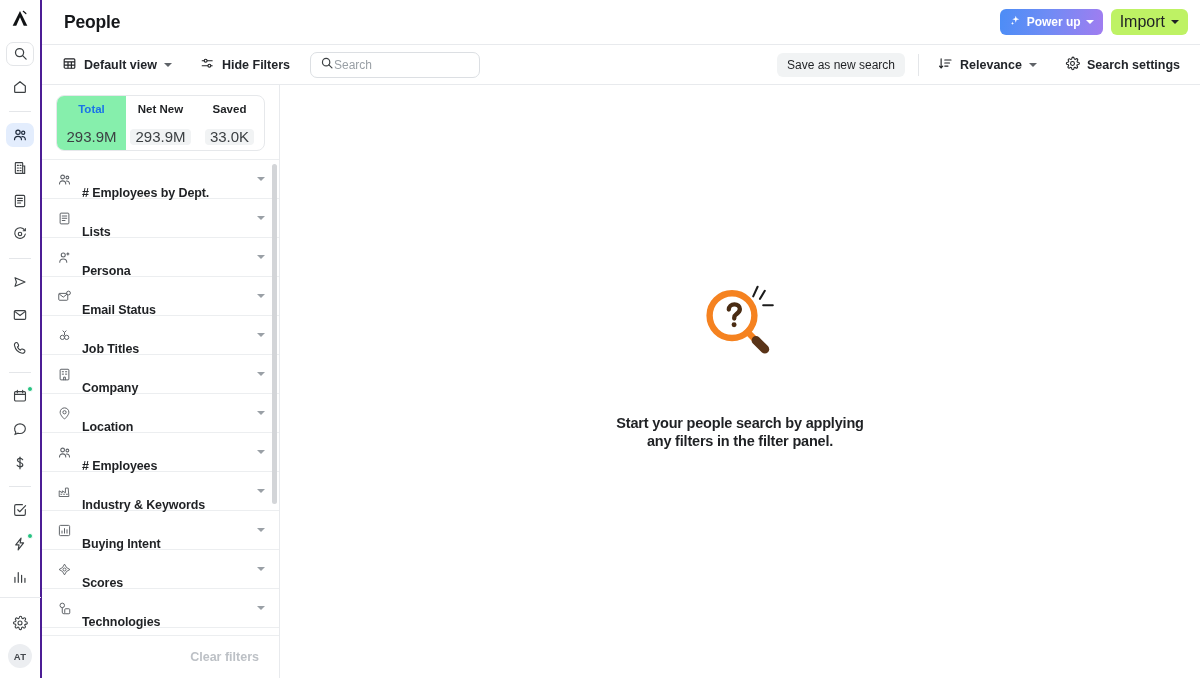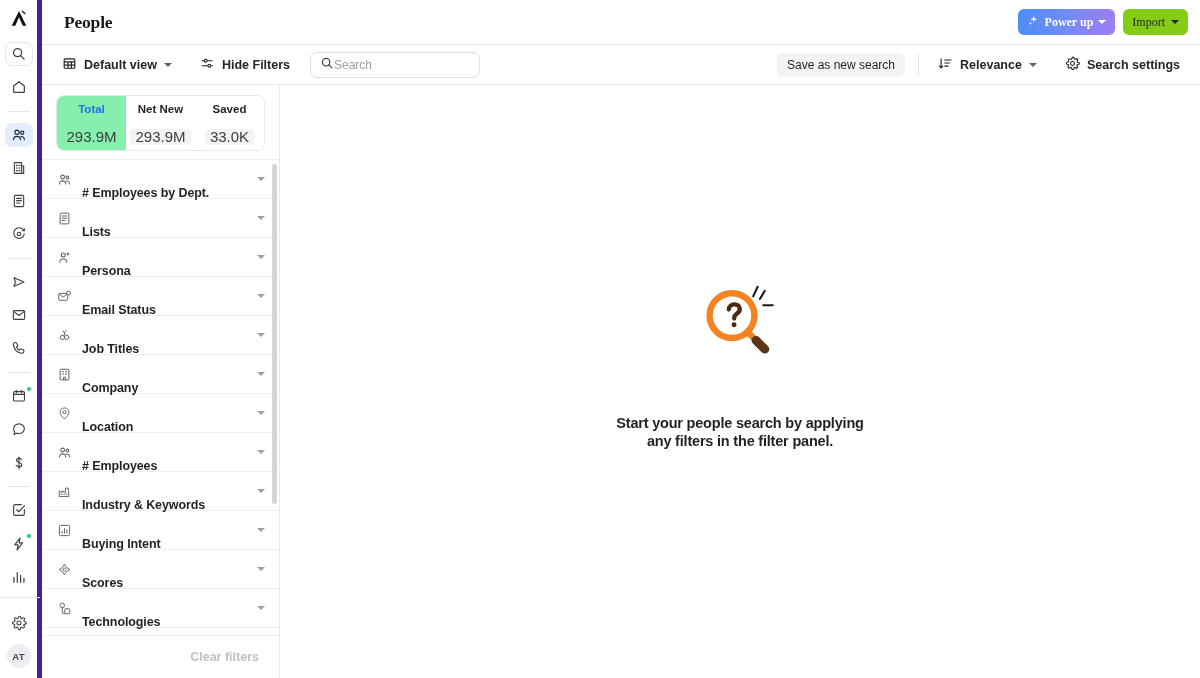--- a/index.html
+++ b/index.html
@@ -9,21 +9,21 @@
     background: #ffffff;
     color: #1a1a1a;
     overflow: hidden;
   }
   .app { position: relative; width: 1200px; height: 678px; display: flex; }
 
   
   .rail {
     width: 42px; height: 678px;
     background: #ffffff;
-    border-right: 5px solid #4c1d95;
+    border-right: 2px solid #4c1d95;
     display: flex; flex-direction: column; align-items: center;
     flex: 0 0 42px;
   }
   .rail-logo {
     height: 45px; width: 42px;
     display: flex; align-items: center; justify-content: center;
   }
   .rail-icon {
     width: 28px; height: 28px; margin: 5px 0;
     display: flex; align-items: center; justify-content: center;
@@ -49,37 +49,37 @@
     letter-spacing: .2px;
   }
 
   
   .stage { flex: 1 1 auto; display: flex; flex-direction: column; min-width: 0; }
 
   .topbar {
     height: 45px; flex: 0 0 45px;
     border-bottom: 1px solid #e8eaed;
     display: flex; align-items: center;
-    padding: 0 12px 0 22px; background:#fff;font-family:Liberation Serif, serif;
+    padding: 0 12px 0 22px; background:#fff;
   }
   .page-title { font-size: 17.5px; font-weight: 600; letter-spacing: -0.2px; color:#16181b; }
   .topbar-spacer { flex:1 1 auto; }
 
   .btn-powerup {
     height: 26px; padding: 0 9px 0 9px;
     border-radius: 6px; border: none;
     background: linear-gradient(97deg, #4c8df6 0%, #6e8cf5 45%, #a07df0 100%);
     color: #fff; font-size: 12px; font-weight: 600;
     display: flex; align-items: center; gap: 5px; cursor: pointer;
     font-family: inherit;
   }
   .btn-import {
     height: 26px; padding: 0 9px; margin-left: 8px;
-    border-radius: 6px; border: none; background: #84cc16;
-    color: #1f2124; font-size: 12px; font-weight: 500;
+    border-radius: 6px; border: none; background: #bef264;
+    color: #1f2124; font-size: 16px; font-weight: 500;
     display:flex; align-items:center; gap:6px; cursor:pointer;
     font-family: inherit;
   }
   .caret { width:0;height:0;border-left:4px solid transparent;border-right:4px solid transparent;border-top:4.5px solid currentColor;display:inline-block; }
   .caret.light { border-top-color: #ffffff; }
 
   
   .toolbar {
     height: 40px; flex: 0 0 40px;
     border-bottom: 1px solid #e8eaed;

